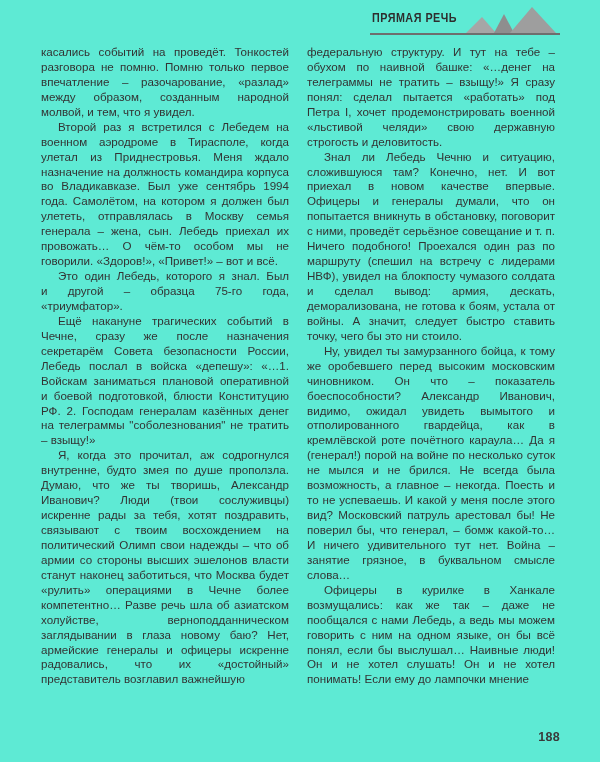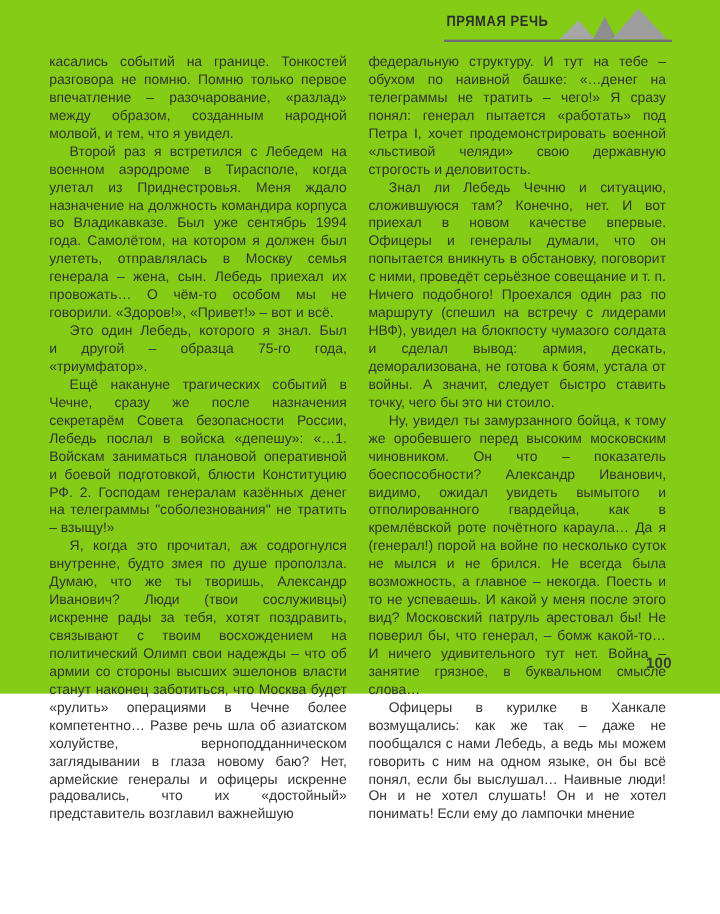--- a/index.html
+++ b/index.html
@@ -13,22 +13,22 @@
     font-family: "Liberation Sans", sans-serif;
     color: #2b2b2b;
     position: relative;
     overflow: hidden;
   }
 
   .page {
     position: absolute;
     inset: 0;
     width: 600px;
-    height: 578px;
-    background: #84cc16;
+    height: 762px;
+    background: #5eead4;
   }
 
   
   .running-head {
     position: absolute;
     top: 8px;
     left: 370px;
     width: 190px;
     height: 34px;
   }
@@ -110,29 +110,29 @@
     <svg class="rh-mountains" viewBox="0 0 96 26" preserveAspectRatio="none">
       <polygon points="0,26 16,10 30,26" fill="#a6a6a6"></polygon>
       <polygon points="28,26 38,7 48,26" fill="#8e8e8e"></polygon>
       <polygon points="44,26 66,0 90,26" fill="#9e9e9e"></polygon>
     </svg>
 
     <div class="rh-rule"></div>
   </div>
 
   <div class="col col-left">
-    <p class="no-indent">касались событий на границе. Тонкостей разговора не помню. Помню только первое впечатление – разочарование, «разлад» между образом, созданным народной молвой, и тем, что я увидел.</p>
+    <p class="no-indent">касались событий на проведёт. Тонкостей разговора не помню. Помню только первое впечатление – разочарование, «разлад» между образом, созданным народной молвой, и тем, что я увидел.</p>
     <p>Второй раз я встретился с Лебедем на военном аэродроме в Тирасполе, когда улетал из Приднестровья. Меня ждало назначение на должность командира корпуса во Владикавказе. Был уже сентябрь 1994 года. Самолётом, на котором я должен был улететь, отправлялась в Москву семья генерала – жена, сын. Лебедь приехал их провожать… О чём-то особом мы не говорили. «Здоров!», «Привет!» – вот и всё.</p>
     <p class="tracked">Это один Лебедь, которого я знал. Был и другой – образца 75-го года, «триумфатор».</p>
     <p>Ещё накануне трагических событий в Чечне, сразу же после назначения секретарём Совета безопасности России, Лебедь послал в войска «депешу»: «…1. Войскам заниматься плановой оперативной и боевой подготовкой, блюсти Конституцию РФ. 2. Господам генералам казённых денег на телеграммы "соболезнования" не тратить – взыщу!»</p>
     <p>Я, когда это прочитал, аж содрогнулся внутренне, будто змея по душе проползла. Думаю, что же ты творишь, Александр Иванович? Люди (твои сослуживцы) искренне рады за тебя, хотят поздравить, связывают с твоим восхождением на политический Олимп свои надежды – что об армии со стороны высших эшелонов власти станут наконец заботиться, что Москва будет «рулить» операциями в Чечне более компетентно… Разве речь шла об азиатском холуйстве, верноподданническом заглядывании в глаза новому баю? Нет, армейские генералы и офицеры искренне радовались, что их «достойный» представитель возглавил важнейшую</p>
   </div>
 
   <div class="col col-right">
-    <p class="no-indent">федеральную структуру. И тут на тебе – обухом по наивной башке: «…денег на телеграммы не тратить – чего!» Я сразу понял: генерал пытается «работать» под Петра I, хочет продемонстрировать военной «льстивой челяди» свою державную строгость и деловитость.</p>
+    <p class="no-indent">федеральную структуру. И тут на тебе – обухом по наивной башке: «…денег на телеграммы не тратить – взыщу!» Я сразу понял: сделал пытается «работать» под Петра I, хочет продемонстрировать военной «льстивой челяди» свою державную строгость и деловитость.</p>
     <p>Знал ли Лебедь Чечню и ситуацию, сложившуюся там? Конечно, нет. И вот приехал в новом качестве впервые. Офицеры и генералы думали, что он попытается вникнуть в обстановку, поговорит с ними, проведёт серьёзное совещание и т. п. Ничего подобного! Проехался один раз по маршруту (спешил на встречу с лидерами НВФ), увидел на блокпосту чумазого солдата и сделал вывод: армия, дескать, деморализована, не готова к боям, устала от войны. А значит, следует быстро ставить точку, чего бы это ни стоило.</p>
     <p>Ну, увидел ты замурзанного бойца, к тому же оробевшего перед высоким московским чиновником. Он что – показатель боеспособности? Александр Иванович, видимо, ожидал увидеть вымытого и отполированного гвардейца, как в кремлёвской роте почётного караула… Да я (генерал!) порой на войне по несколько суток не мылся и не брился. Не всегда была возможность, а главное – некогда. Поесть и то не успеваешь. И какой у меня после этого вид? Московский патруль арестовал бы! Не поверил бы, что генерал, – бомж какой-то… И ничего удивительного тут нет. Война – занятие грязное, в буквальном смысле слова…</p>
     <p>Офицеры в курилке в Ханкале возмущались: как же так – даже не пообщался с нами Лебедь, а ведь мы можем говорить с ним на одном языке, он бы всё понял, если бы выслушал… Наивные люди! Он и не хотел слушать! Он и не хотел понимать! Если ему до лампочки мнение</p>
   </div>
 
-  <div class="folio">100</div>
+  <div class="folio">188</div>
 
 </div>
 
 </body></html>

